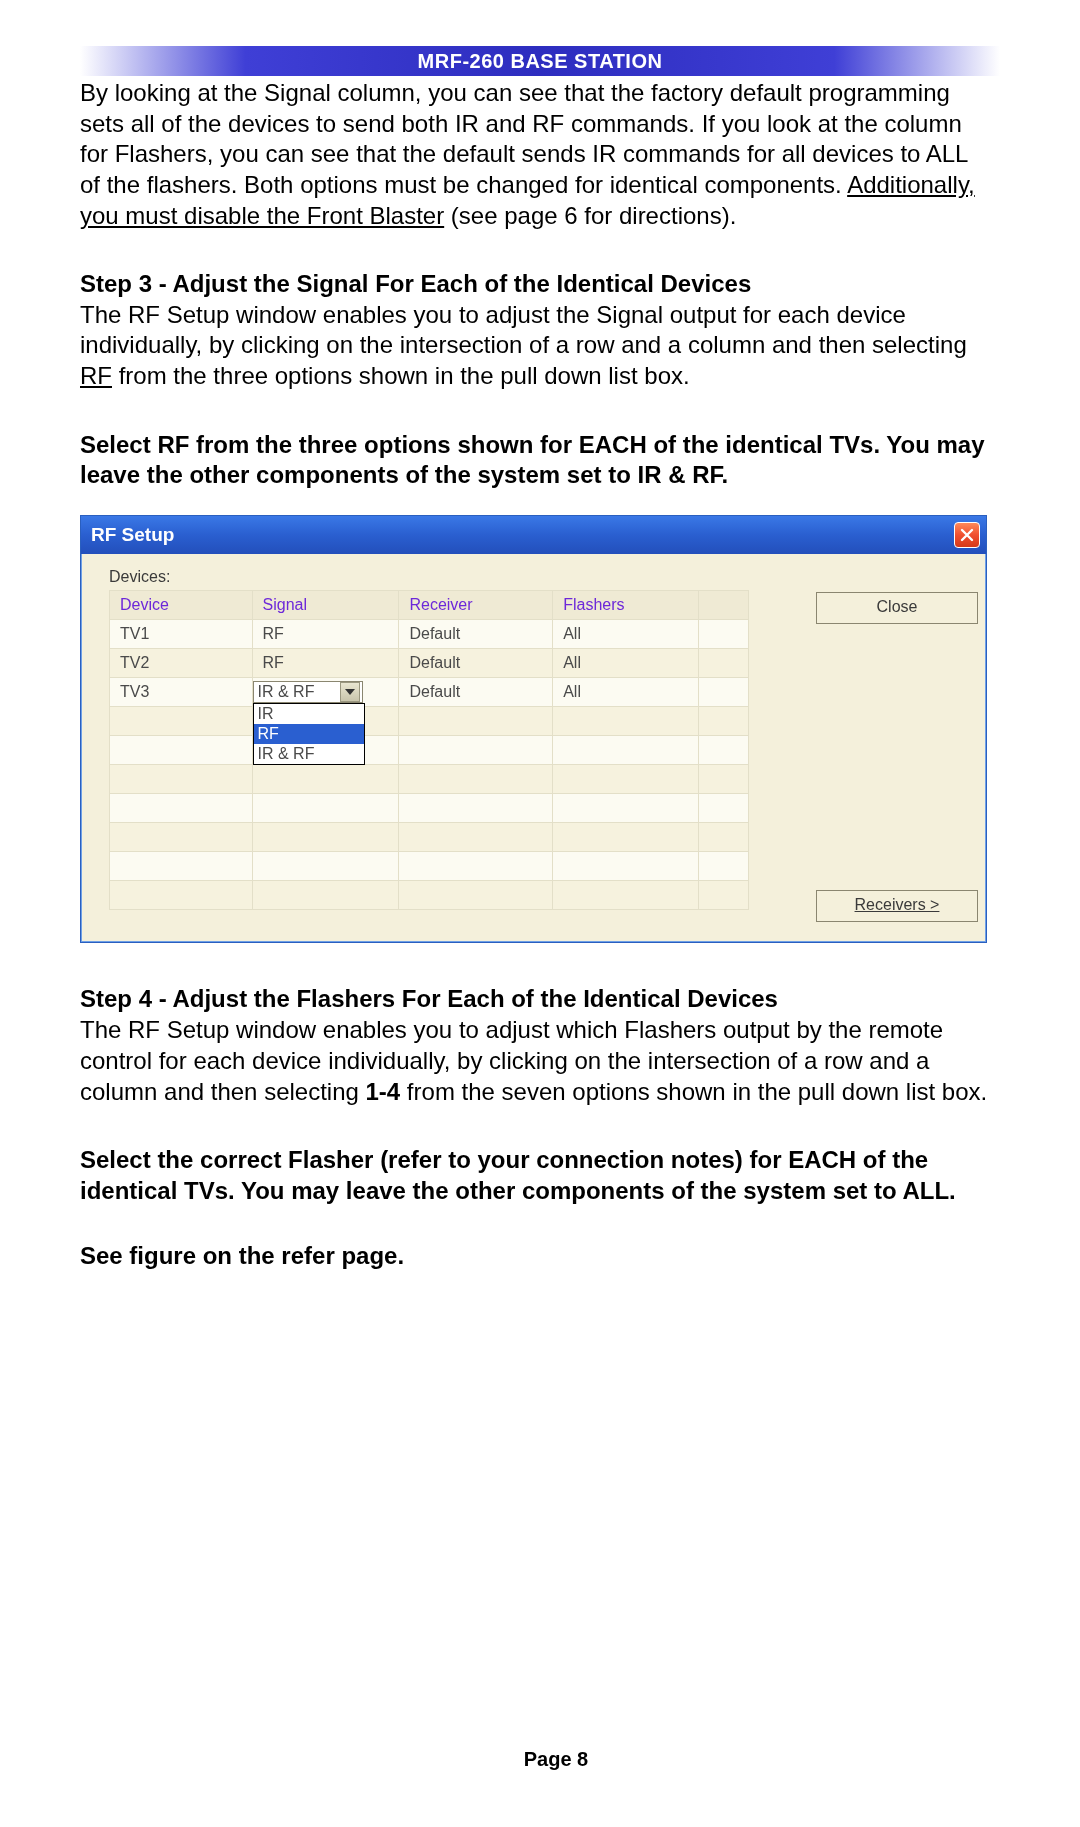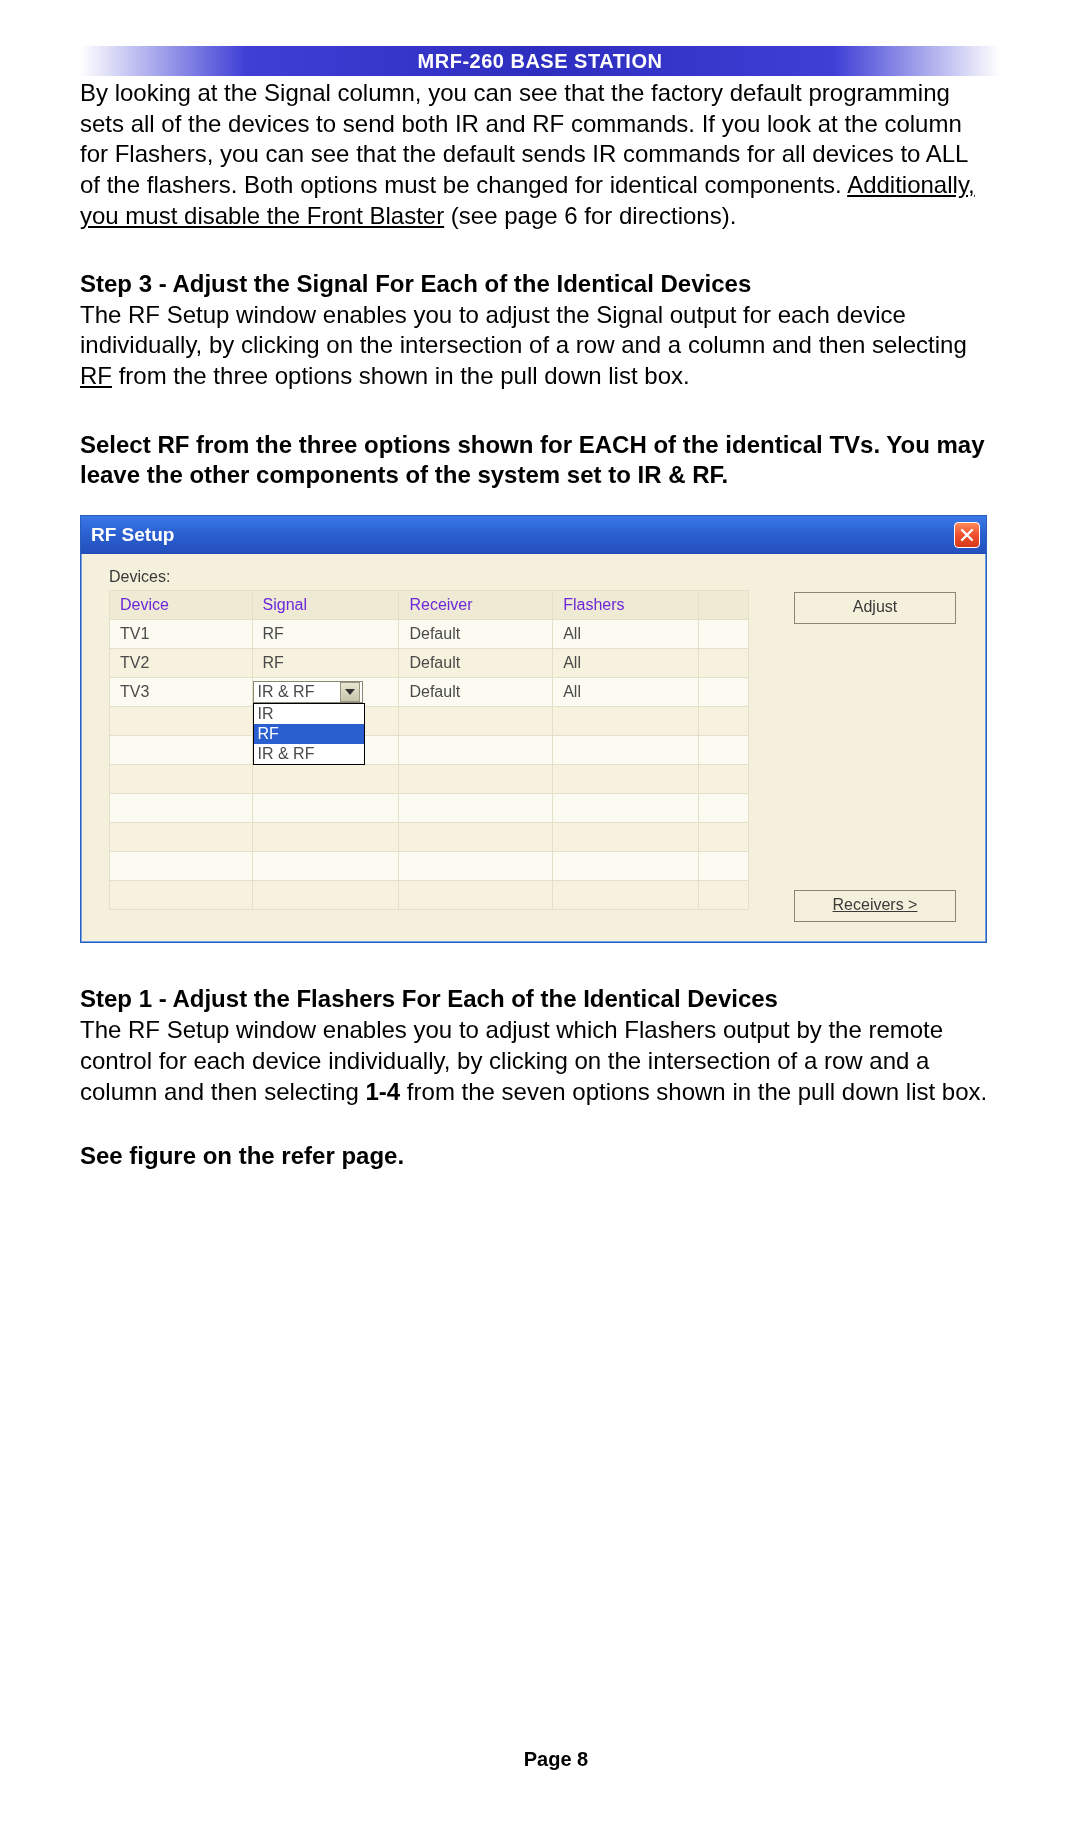--- a/index.html
+++ b/index.html
@@ -72,21 +72,21 @@
     background: linear-gradient(180deg, #ff8a5a 0%, #f05030 50%, #d63818 100%);
     border: 1px solid #fff;
     border-radius: 4px;
     display: flex;
     align-items: center;
     justify-content: center;
     box-sizing: border-box;
   }
   .rf-close svg { display:block; }
   .rf-body {
-    padding: 14px 28px 20px 28px;
+    padding: 14px 6px 20px 28px;
     font-family: Tahoma, "MS Sans Serif", Arial, sans-serif;
     font-size: 16px;
     color: #3a3a3a;
   }
   .devices-label {
     font-size: 16px;
     margin-bottom: 4px;
   }
   .rf-grid-wrap {
     display: flex;
@@ -310,29 +310,30 @@
             <tr class="emptyrow alt">
                 <td>.</td>
                 <td></td>
                 <td></td>
                 <td></td>
                 <td></td>
               </tr>
           </tbody>
         </table>
         <div class="rf-buttons">
-          <div class="win-btn">Adjust</div>
+          <div class="win-btn">Close</div>
           <div class="win-btn bottom">Receivers &gt;</div>
         </div>
       </div>
     </div>
   </div>
 
-  <div class="step-heading" style="margin-top:42px;">Step 1 - Adjust the Flashers For Each of the Identical Devices</div>
+  <div class="step-heading" style="margin-top:42px;">Step 4 - Adjust the Flashers For Each of the Identical Devices</div>
   <p class="body-text">
     <span>The RF Setup window enables you to adjust which Flashers output by the remote control for each device individually, by clicking on the intersection of a row and a column and then selecting </span><strong>1-4</strong><span>  from the seven options shown in the pull down list box.</span>
   </p>
 
+  <p class="bold-para">Select the correct Flasher (refer to your connection notes) for EACH of the identical TVs. You may leave the other components of the system set to ALL.</p>
 
   <p class="bold-para" style="margin-top:34px;">See figure on the refer page.</p>
 
   <div class="page-no">Page 8</div>
 </div>
 
 </body></html>

